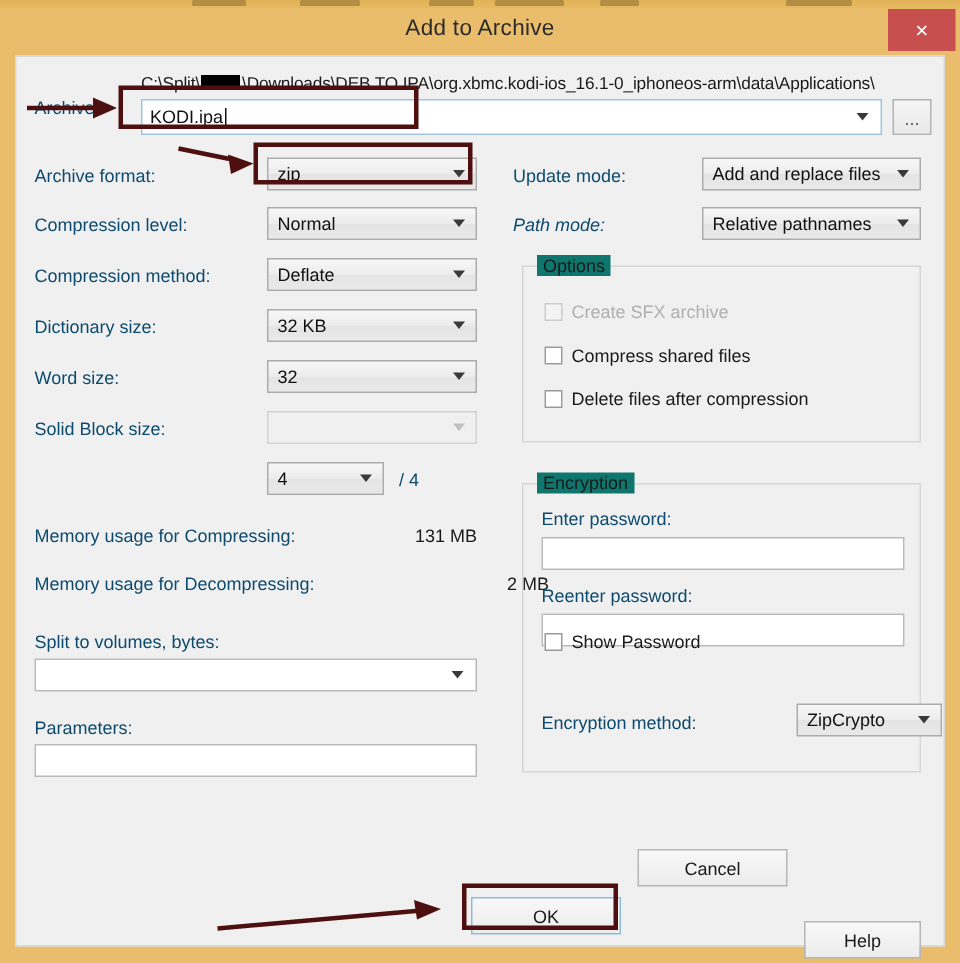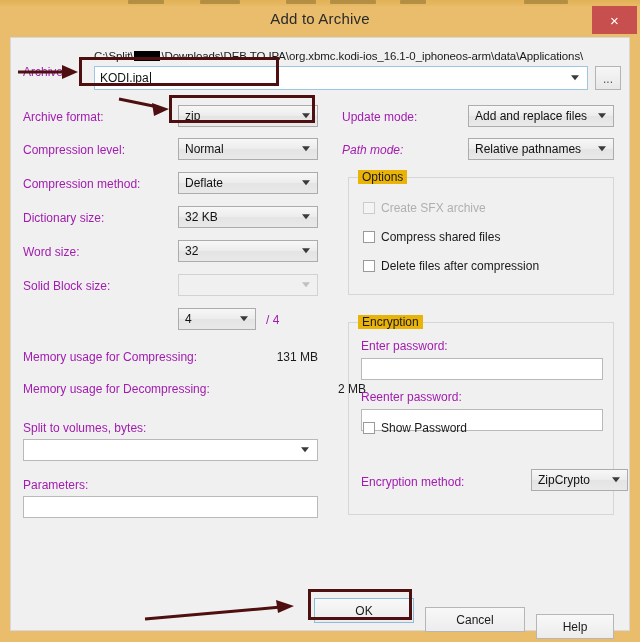--- a/index.html
+++ b/index.html
@@ -50,21 +50,21 @@
   
   .client {
     position: absolute; left: 10px; top: 31px;
     width: 620px; height: 594px;
     background: #f0f0f0;
     border: 1px solid #d8d8d8;
     box-sizing: border-box;
   }
   .lbl {
     position: absolute;
-    font-size: 12px; color: #a21caf;
+    font-size: 12px; color: #0c4a6e;
     white-space: nowrap;
   }
   .val-right {
     position: absolute;
     font-size: 12px; color: #1a1a1a;
     text-align: right; white-space: nowrap;
   }
   
   .combo {
     position: absolute;
@@ -129,21 +129,21 @@
     cursor: pointer;
   }
   
   .group {
     position: absolute;
     box-sizing: border-box;
     border: 1px solid #d6d6d6;
   }
   .group-title {
     position: absolute;
-    background: #eab308;
+    background: #0f766e;
     padding: 0 4px;
     font-size: 12px; color: #1a1a1a;
   }
   
   .cbrow { position: absolute; display: flex; align-items: center; }
   .cbox {
     width: 12px; height: 12px; box-sizing: border-box;
     border: 1px solid #9a9a9a; background: #fff;
     margin-right: 6px; flex: none;
   }
@@ -323,21 +323,21 @@
         <span class="cbtext">Show Password</span>
       </div>
 
       <div class="lbl" style="left:350px; top:437px;">Encryption method:</div>
       <div class="combo" style="left:520px; top:431px; width:97px; height:22px;">
         <span>ZipCrypto</span>
         <span class="arrow"></span>
       </div>
 
       <div class="btn focus" style="left:303px; top:560px; width:100px; height:25px;">OK</div>
-      <div class="btn" style="left:414px; top:569px; width:100px; height:25px;">Cancel</div>
+      <div class="btn" style="left:414px; top:528px; width:100px; height:25px;">Cancel</div>
       <div class="btn" style="left:525px; top:560px; width:78px; height:25px;margin-top:16px;">Help</div>
 
     </div>
   </div>
 
   <div class="hl" style="left:79px; top:57px; width:200px; height:29px;"></div>
 
   <div class="hl" style="left:169px; top:95px; width:146px; height:28px;"></div>
 
   <div class="hl" style="left:308px; top:589px; width:104px; height:31px;"></div>

